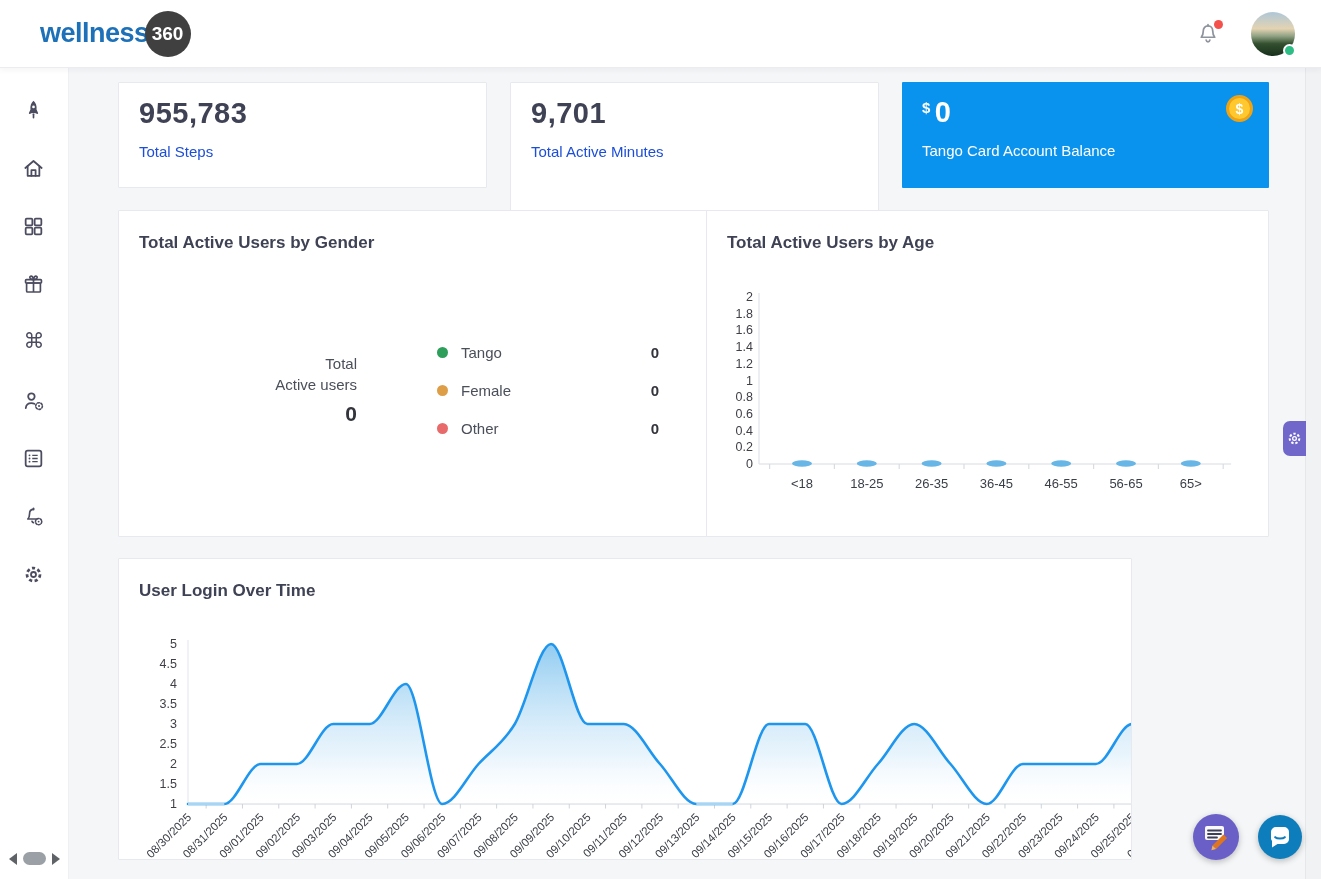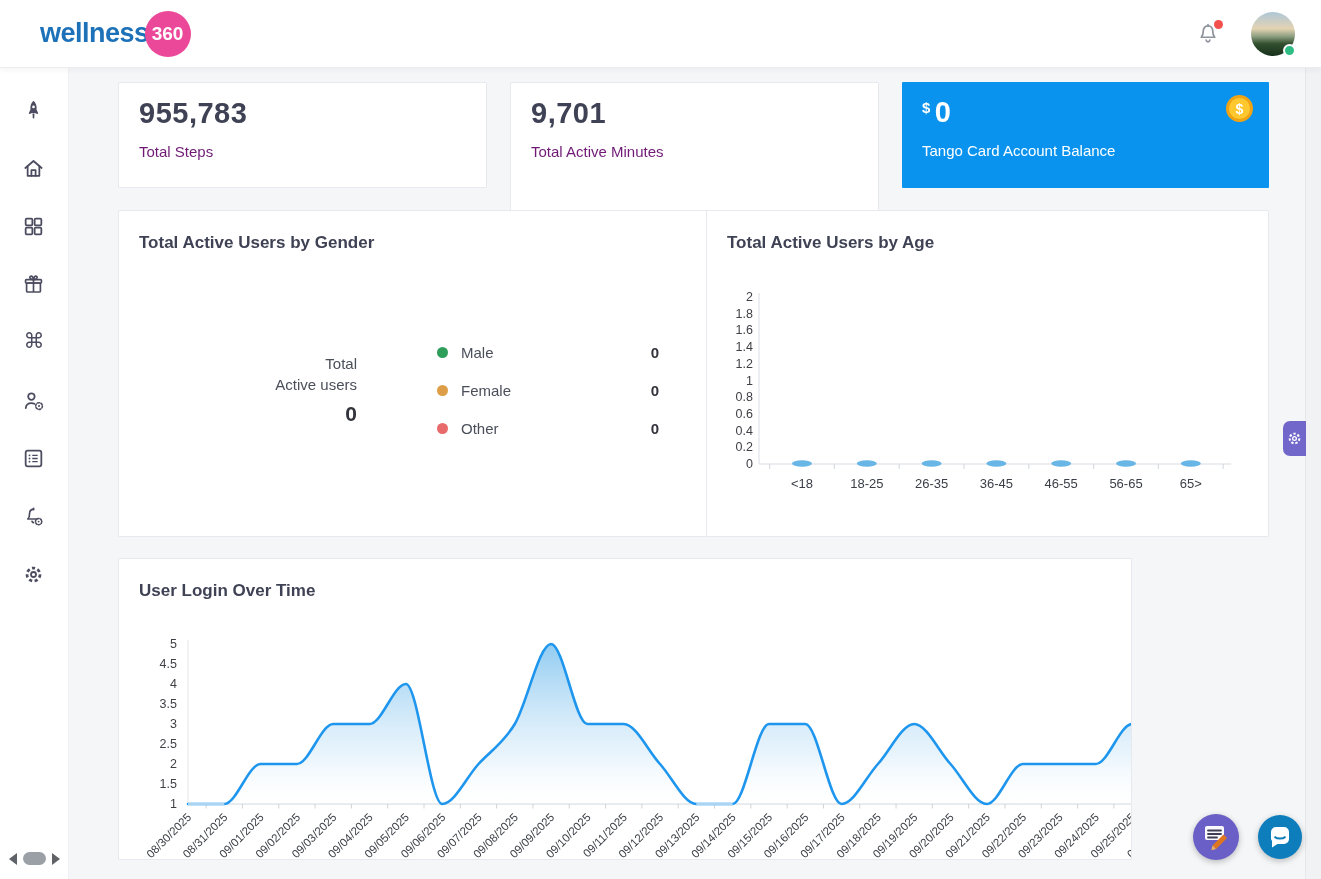--- a/index.html
+++ b/index.html
@@ -7,21 +7,21 @@
     width:1321px;height:879px;overflow:hidden;position:relative;
     background:#f5f6f8;font-family:"Liberation Sans",sans-serif;color:#3f4254;
   }
   
   .header{position:absolute;top:0;left:0;width:1321px;height:68px;background:#fff;
     border-bottom:1px solid #ececf0;box-shadow:0 2px 6px rgba(30,30,60,.05);z-index:30;
     display:flex;align-items:center;justify-content:space-between;box-sizing:border-box;
     padding:0 26px 0 40px;}
   .logo{display:flex;align-items:center;cursor:pointer}
   .logo-text{font-size:27px;font-weight:800;color:#1d71b8;letter-spacing:-.5px}
-  .logo-badge{width:46px;height:46px;border-radius:50%;background:#ec4899;color:#fff;
+  .logo-badge{width:46px;height:46px;border-radius:50%;background:#404040;color:#fff;
     font-size:19px;font-weight:800;display:flex;align-items:center;justify-content:center;margin-left:-4px}
   .header-right{display:flex;align-items:center;gap:30px}
   .bell{position:relative;width:26px;height:26px;cursor:pointer}
   .bell-dot{position:absolute;top:-1px;right:-2px;width:9px;height:9px;border-radius:50%;background:#f4514d}
   .avatar{width:44px;height:44px;border-radius:50%;position:relative;cursor:pointer;
     background:linear-gradient(180deg,#aec7d8 0%,#e3d3b2 38%,#8fa183 55%,#33502f 72%,#17301c 100%)}
   .status-dot{position:absolute;bottom:-1px;right:-1px;width:13px;height:13px;border-radius:50%;
     background:#2ebd85;border:2px solid #fff;box-sizing:border-box}
   
   .sidebar{position:absolute;top:68px;left:0;width:68px;bottom:0;background:#fff;
@@ -33,21 +33,21 @@
   .collapse-ctrl{position:absolute;bottom:14px;left:9px;display:flex;align-items:center;gap:6px;cursor:pointer}
   .tri-left{width:0;height:0;border-top:6px solid transparent;border-bottom:6px solid transparent;border-right:8px solid #5f6368}
   .tri-right{width:0;height:0;border-top:6px solid transparent;border-bottom:6px solid transparent;border-left:8px solid #5f6368}
   .pill{width:23px;height:13px;border-radius:7px;background:#9aa0a6}
   
   .card{position:absolute;background:#fff;border:1px solid #e7e9ee;border-radius:1px;box-sizing:border-box}
   #stat-card-1{left:118px;top:82px;width:369px;height:106px}
   #stat-card-2{left:510px;top:82px;width:369px;height:132px}
   #stat-card-3{left:902px;top:82px;width:367px;height:106px;background:#0a93ee;border:none;color:#fff}
   .stat-value{position:absolute;left:20px;top:14px;font-size:29px;font-weight:700;letter-spacing:.5px;color:#3f4254}
-  .stat-label{position:absolute;left:20px;top:60px;font-size:15px;color:#701a75}
+  .stat-label{position:absolute;left:20px;top:60px;font-size:15px;color:#1d4ed8}
   #stat-card-3 .stat-value,#stat-card-3 .stat-label{color:#fff}
   .currency{font-size:15px;font-weight:700;vertical-align:top;position:relative;top:3px;margin-right:4px}
   .coin{position:absolute;right:16px;top:13px;width:27px;height:27px;border-radius:50%;
     background:#ffc82e;border:3px solid #eea315;box-sizing:border-box;color:#fff;font-weight:800;
     font-size:14px;display:flex;align-items:center;justify-content:center}
   #gender-card{left:118px;top:210px;width:646px;height:327px}
   #age-card{left:706px;top:210px;width:563px;height:327px;overflow:hidden}
   #login-card{left:118px;top:558px;width:1014px;height:302px;overflow:hidden}
   .card-title{position:absolute;left:20px;top:22px;font-size:17px;font-weight:700;color:#3f4254;z-index:2}
   
@@ -212,21 +212,21 @@
   <div class="card" id="gender-card">
     <div class="card-title">Total Active Users by Gender</div>
     <div class="gender-center">
       <div class="gc-line">Total</div>
       <div class="gc-line">Active users</div>
       <div class="gc-value">0</div>
     </div>
     <div class="gender-legend">
         <div class="legend-row">
           <span class="legend-dot" style="background: rgb(46, 158, 91);"></span>
-          <span class="legend-label">Male</span>
+          <span class="legend-label">Tango</span>
           <span class="legend-value">0</span>
         </div>
         <div class="legend-row">
           <span class="legend-dot" style="background: rgb(221, 158, 71);"></span>
           <span class="legend-label">Female</span>
           <span class="legend-value">0</span>
         </div>
         <div class="legend-row">
           <span class="legend-dot" style="background: rgb(232, 106, 106);"></span>
           <span class="legend-label">Other</span>

